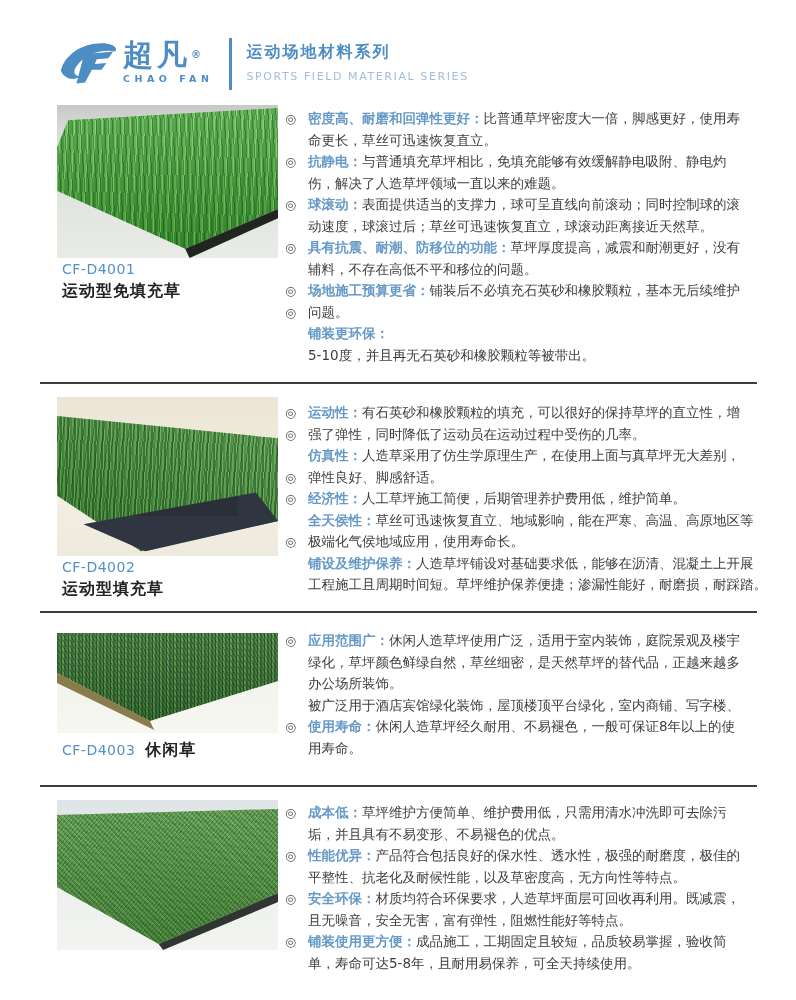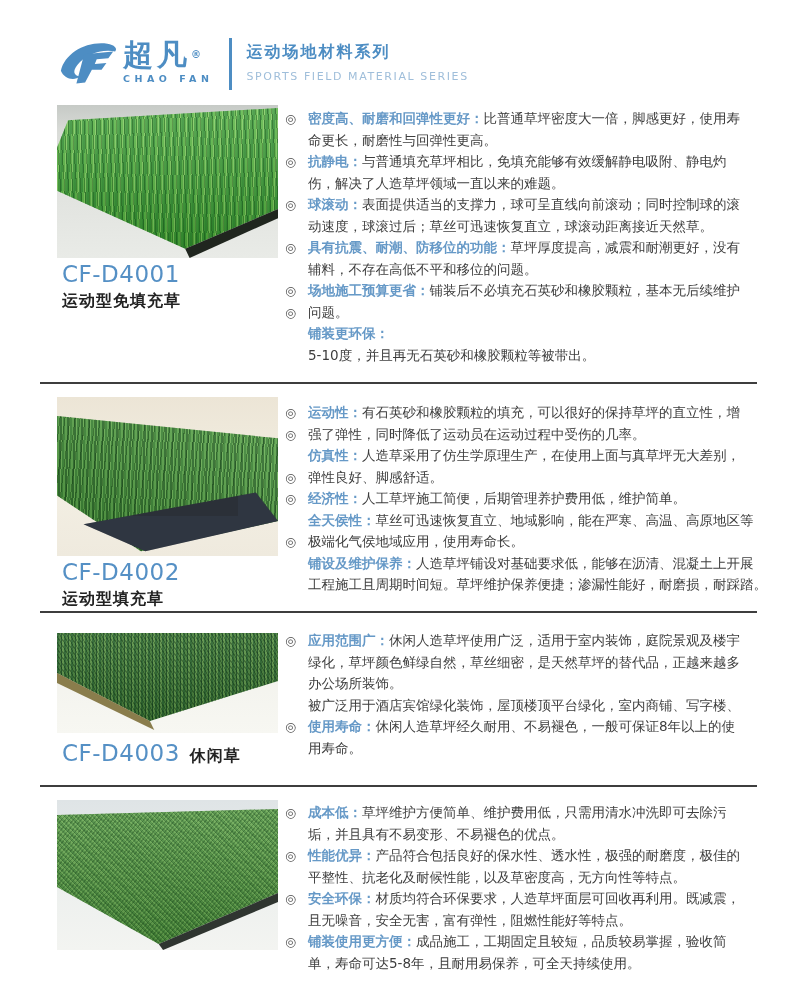--- a/index.html
+++ b/index.html
@@ -53,21 +53,21 @@
   #p4{top:800px;height:150px;background:linear-gradient(180deg,#dfe4e6 0%,#edf0ee 60%,#f3f4f1 100%);}
   #p4 .turf{clip-path:polygon(0 10%,100% 6%,100% 62%,46% 96%,0 58%);
      background:repeating-linear-gradient(45deg,#4f9140 0 1.5px,#6aa952 1.5px 3px,#428238 3px 4px);}
   #p4 .blades{clip-path:polygon(0 10%,100% 6%,100% 62%,46% 96%,0 58%);
      background:repeating-linear-gradient(-50deg,rgba(20,60,20,.3) 0 1px,transparent 1px 3px),
                 linear-gradient(180deg,rgba(255,255,255,.12),rgba(0,30,0,.18));}
   #p4 .backing{clip-path:polygon(46% 96%,100% 62%,100% 68%,48% 100%);background:#2f3530;}
 
   
   .plabel{position:absolute;left:62px;}
-  .pcode{font-size:23px;color:#5590c5;letter-spacing:.5px;}
+  .pcode{font-size:14px;color:#5590c5;letter-spacing:.5px;}
   .pname{font-size:16px;font-weight:700;color:#222222;margin-top:4px;letter-spacing:1px;}
   .plabel.inline{display:flex;align-items:baseline;}
   .plabel.inline .pname{margin:0 0 0 10px;}
   #l1{top:261px;} #l2{top:559px;} #l3{top:740px;} #l4{top:992px;flex-direction:column;}
 
   
   .text-col{position:absolute;left:285px;width:486px;}
   #t1{top:108px;} #t2{top:402px;} #t3{top:630px;} #t4{top:802px;}
   .fline{display:flex;line-height:21.5px;white-space:pre;font-size:13.5px;}
   .mk{width:23px;flex:none;color:#4a4a4a;font-size:12.5px;}
@@ -99,21 +99,21 @@
     <div class="turf"></div>
     <div class="blades"></div>
     <div class="backing"></div>
   </div>
   <div class="plabel" id="l1">
     <div class="pcode">CF-D4001</div>
     <div class="pname">运动型免填充草</div>
   </div>
   <div class="text-col" id="t1">
       <div class="fline"><span class="mk">◎</span><span class="fh">密度高、耐磨和回弹性更好：</span><span class="ft">比普通草坪密度大一倍，脚感更好，使用寿</span></div>
-      <div class="fline"><span class="mk"></span><span class="ft">命更长，耐磨性与回弹性更高。</span></div>
+      <div class="fline"><span class="mk"></span><span class="ft">命更长，草丝可迅速恢复直立。</span></div>
       <div class="fline"><span class="mk">◎</span><span class="fh">抗静电：</span><span class="ft">与普通填充草坪相比，免填充能够有效缓解静电吸附、静电灼</span></div>
       <div class="fline"><span class="mk"></span><span class="ft">伤，解决了人造草坪领域一直以来的难题。</span></div>
       <div class="fline"><span class="mk">◎</span><span class="fh">球滚动：</span><span class="ft">表面提供适当的支撑力，球可呈直线向前滚动；同时控制球的滚</span></div>
       <div class="fline"><span class="mk"></span><span class="ft">动速度，球滚过后；草丝可迅速恢复直立，球滚动距离接近天然草。</span></div>
       <div class="fline"><span class="mk">◎</span><span class="fh">具有抗震、耐潮、防移位的功能：</span><span class="ft">草坪厚度提高，减震和耐潮更好，没有</span></div>
       <div class="fline"><span class="mk"></span><span class="ft">辅料，不存在高低不平和移位的问题。</span></div>
       <div class="fline"><span class="mk">◎</span><span class="fh">场地施工预算更省：</span><span class="ft">铺装后不必填充石英砂和橡胶颗粒，基本无后续维护</span></div>
       <div class="fline"><span class="mk">◎</span><span class="ft">问题。</span></div>
       <div class="fline"><span class="mk"></span><span class="fh">铺装更环保：</span></div>
       <div class="fline"><span class="mk"></span><span class="ft">5-10度，并且再无石英砂和橡胶颗粒等被带出。</span></div>

